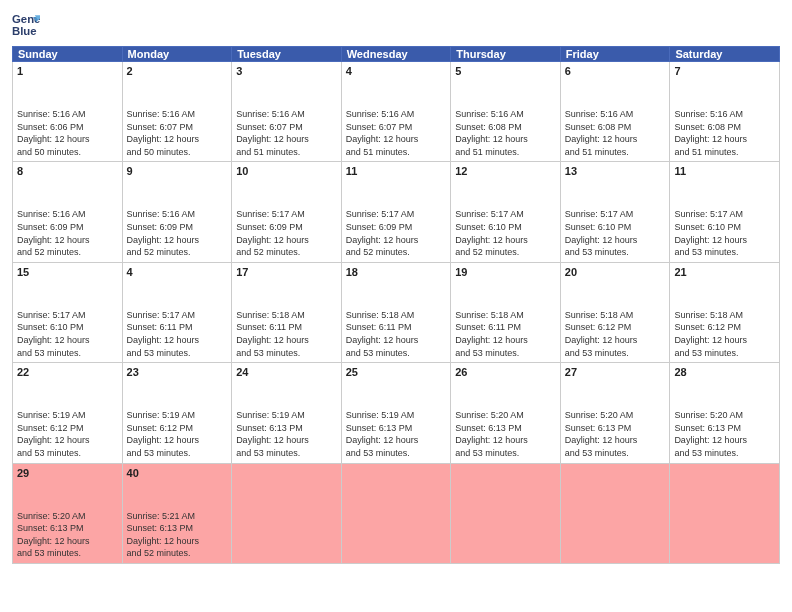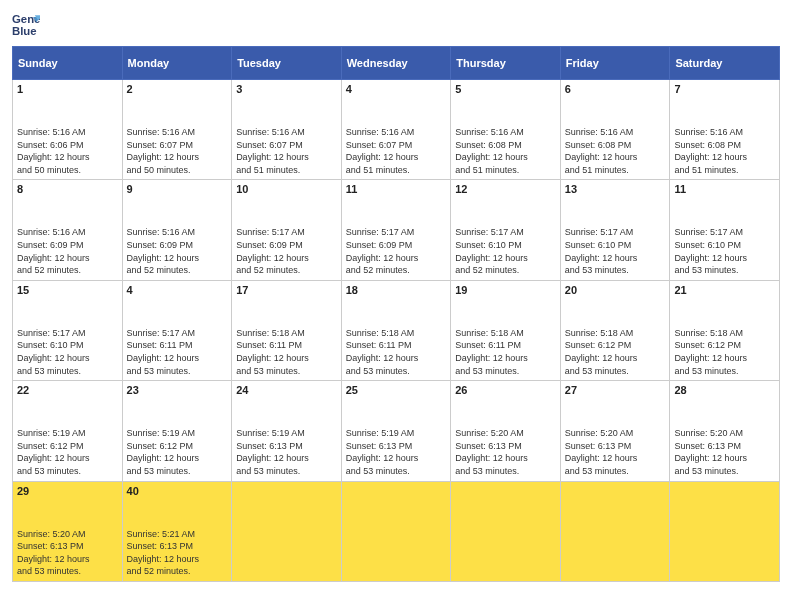--- a/index.html
+++ b/index.html
@@ -47,34 +47,34 @@
       width: 100%;
       border-collapse: collapse;
       table-layout: fixed;
     }
     thead tr th {
       background: #3a5bab;
       color: #fff;
       font-size: 11px;
       font-weight: bold;
       text-align: left;
-      padding: 10px 5px;
+      padding: 1px 5px;
       border: 1px solid #4a6bbb;
     }
     tbody tr td {
       border: 1px solid #ccc;
       vertical-align: top;
       padding: 3px 4px;
       height: 88px;
       background: #fff;
       font-size: 9px;
       color: #222;
     }
     tbody tr:last-child td {
-      background: #fde047;
+      background: #fca5a5;
     }
     .day-num {
       font-size: 11px;
       font-weight: bold;
       display: block;
       margin-bottom: 2px;
     }
     .day-info {
       font-size: 9px;
       line-height: 1.4;

